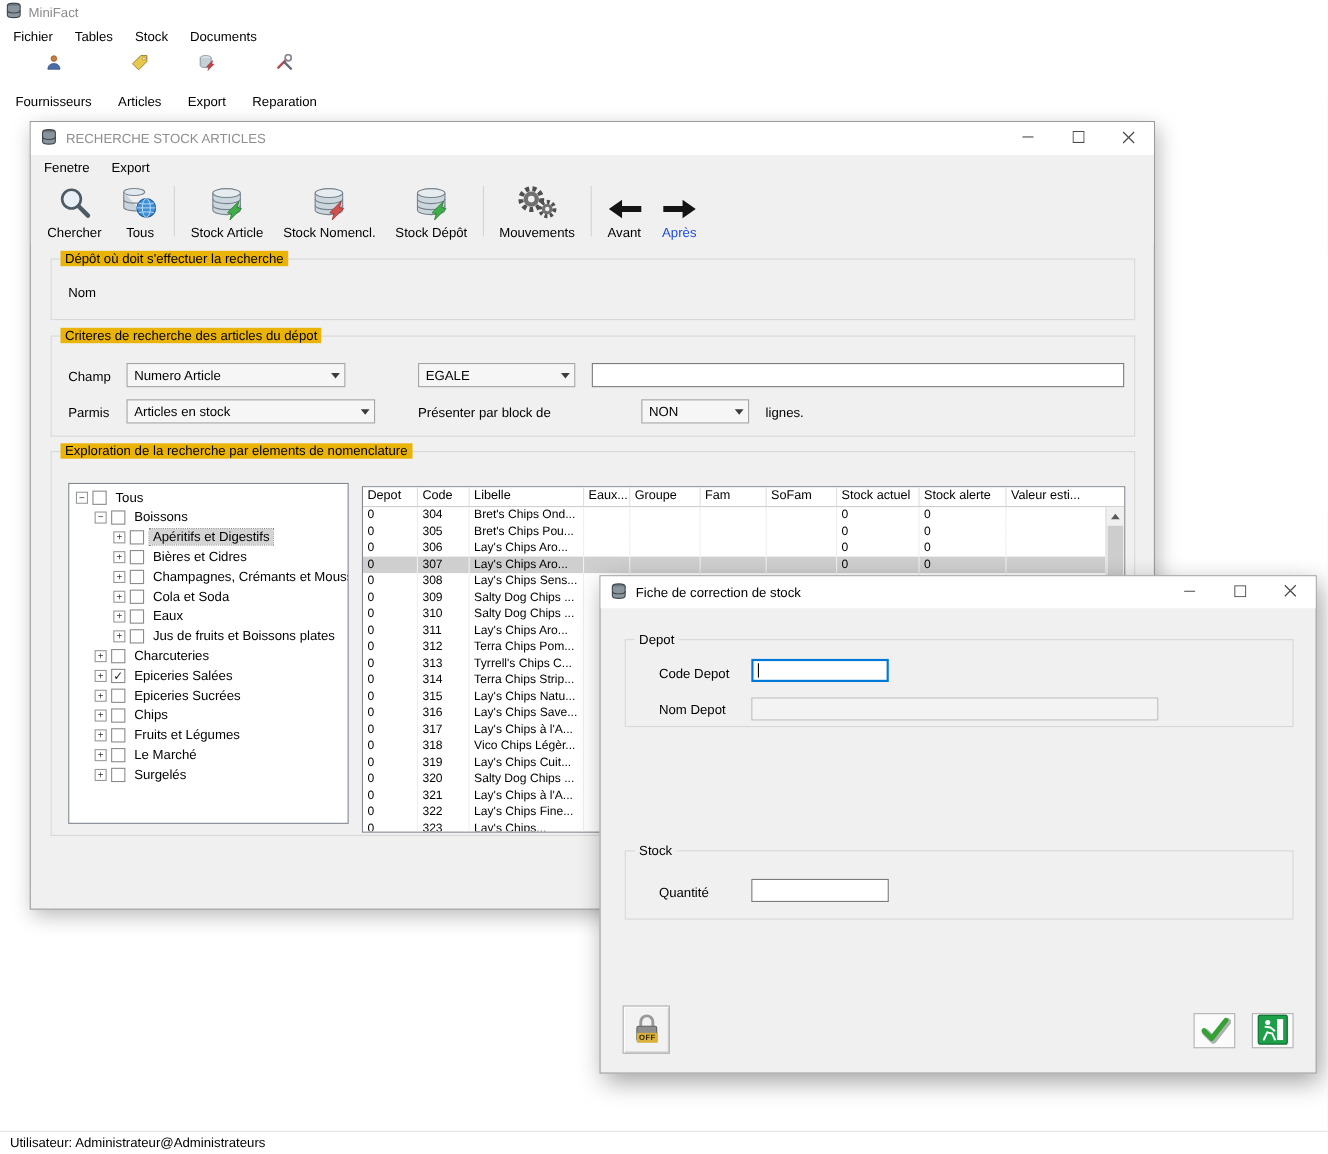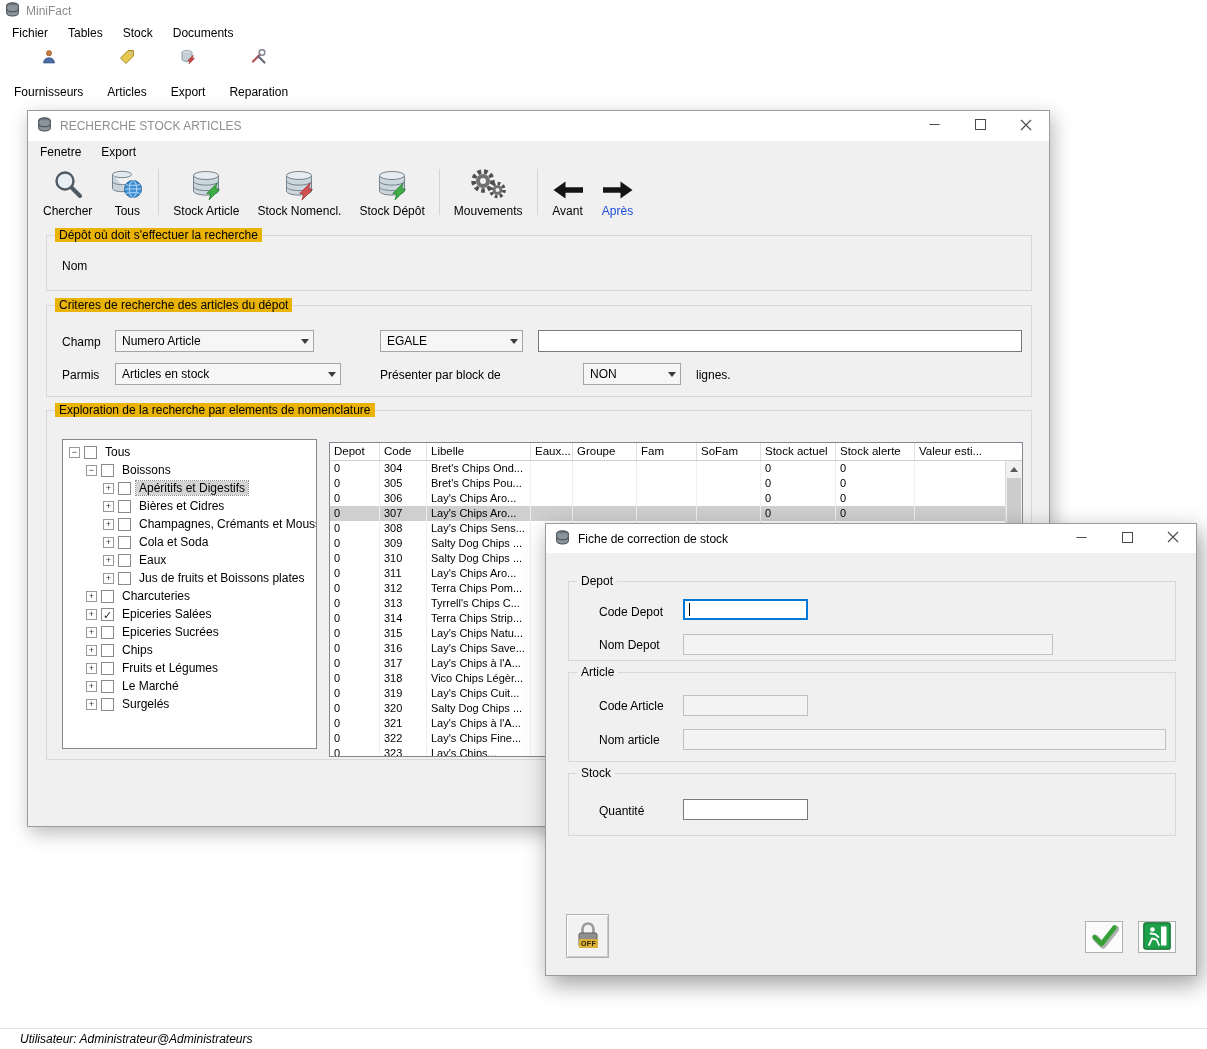--- a/index.html
+++ b/index.html
@@ -100,21 +100,21 @@
 .dg-comments{left:22px;top:322px;width:596px;height:52px}
 .cm-input{left:8px;top:19px;width:578px}
 .dialog .gtitle{background:#f0f0f0}
 .dbtn{position:absolute;display:flex;align-items:center;justify-content:center;background:#fbfbfb;border:1px solid #b0b0b0}
 .lock-btn{left:20px;top:390px;width:43px;height:44px;background:#f2f2f2;box-shadow:inset 1px 1px 0 #fff,inset -1px -1px 0 #c9c9c9}
 .check-btn{left:539px;top:397px;width:38px;height:32px}
 .exit-btn{left:592px;top:397px;width:38px;height:32px}
 .lock-label{position:absolute;left:12px;top:24px;width:19px;height:9px;background:#d9b13b;font-size:7px;font-weight:bold;line-height:9px;text-align:center;color:#2e2300;letter-spacing:.4px}
 
 
-.statusbar{position:absolute;left:0;right:0;bottom:0;height:21px;background:#fff;border-top:1px solid #e3e3e3;display:flex;align-items:center;padding-left:20px;font-style:italic}
+.statusbar{position:absolute;left:0;right:0;bottom:0;height:21px;background:#fff;border-top:1px solid #e3e3e3;display:flex;align-items:center;padding-left:9px;}
 </style>
 </head>
 <body>
 
 <div class="app-titlebar">
   <span><svg width="15" height="15" viewBox="0 0 15 15">
         <ellipse cx="7.5" cy="3.2" rx="5.8" ry="2.4" fill="#6b7680" stroke="#3d454c"></ellipse>
         <path d="M1.7 3.2 v8.4 c0 1.3 2.6 2.4 5.8 2.4 s5.8-1.1 5.8-2.4 V3.2" fill="#8a949c" stroke="#3d454c"></path>
         <path d="M1.7 7.4 c0 1.3 2.6 2.4 5.8 2.4 s5.8-1.1 5.8-2.4" fill="none" stroke="#3d454c"></path>
       </svg></span>
@@ -691,27 +691,20 @@
   <div class="groupbox dg-depot">
     <span class="gtitle">Depot</span>
     <span class="lbl cd-lbl">Code Depot</span>
     <div class="input focused cd-input">
         <span class="caret"></span>
       </div>
     <span class="lbl nd-lbl">Nom Depot</span>
     <div class="input disabled nd-input"></div>
   </div>
 
-  <div class="groupbox dg-article">
-    <span class="gtitle">Article</span>
-    <span class="lbl ca-lbl">Code Article</span>
-    <div class="input disabled ca-input"></div>
-    <span class="lbl na-lbl">Nom article</span>
-    <div class="input disabled na-input"></div>
-  </div>
 
   <div class="groupbox dg-stock">
     <span class="gtitle">Stock</span>
     <span class="lbl qt-lbl">Quantité</span>
     <div class="input qt-input"></div>
   </div>
 
 
   <div class="dbtn lock-btn">
     <span><svg width="28" height="30" viewBox="0 0 28 30">

